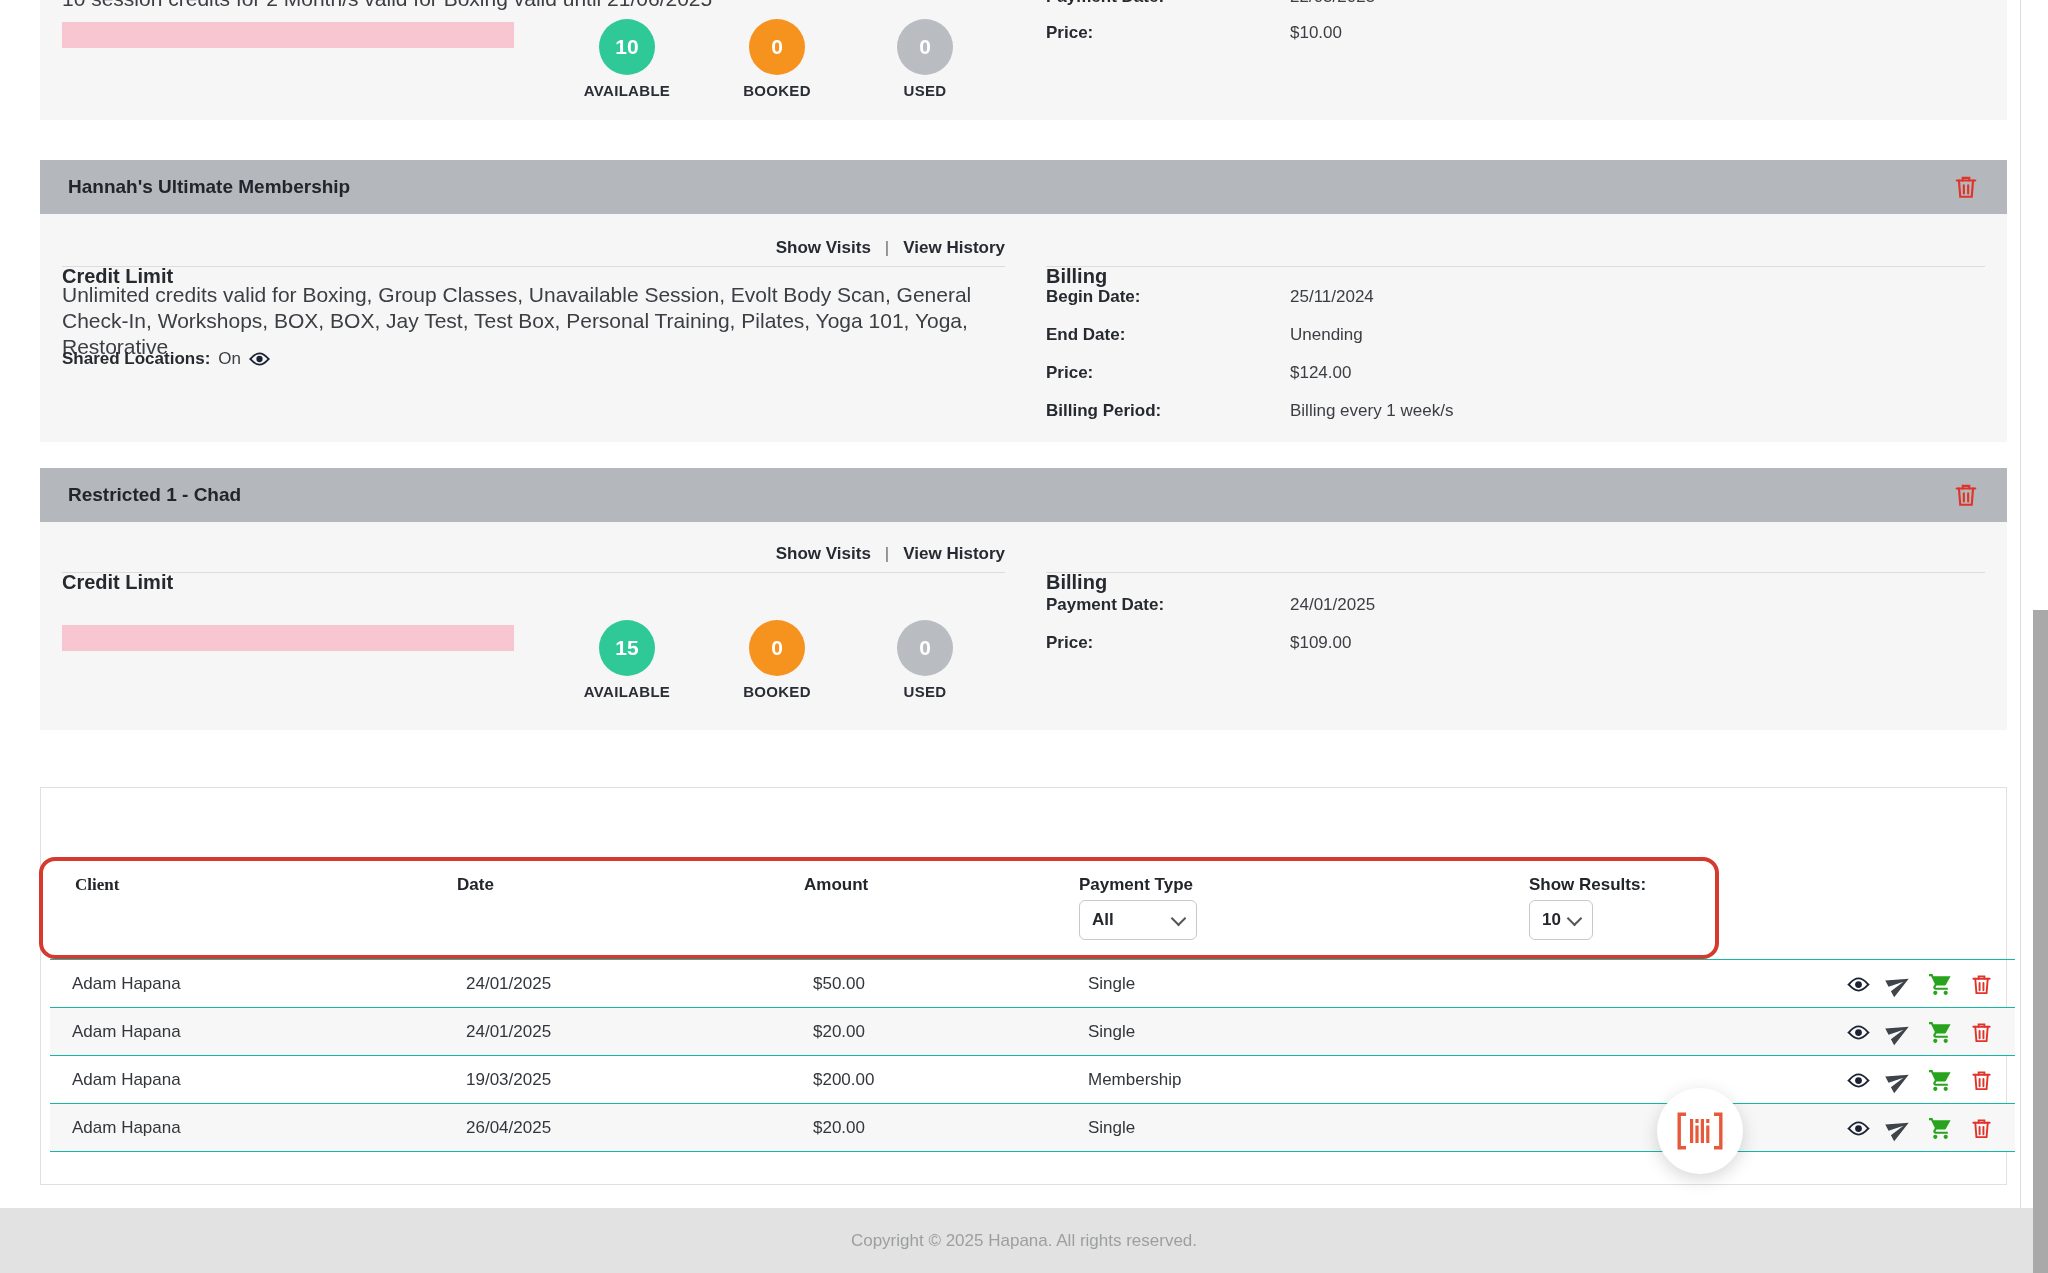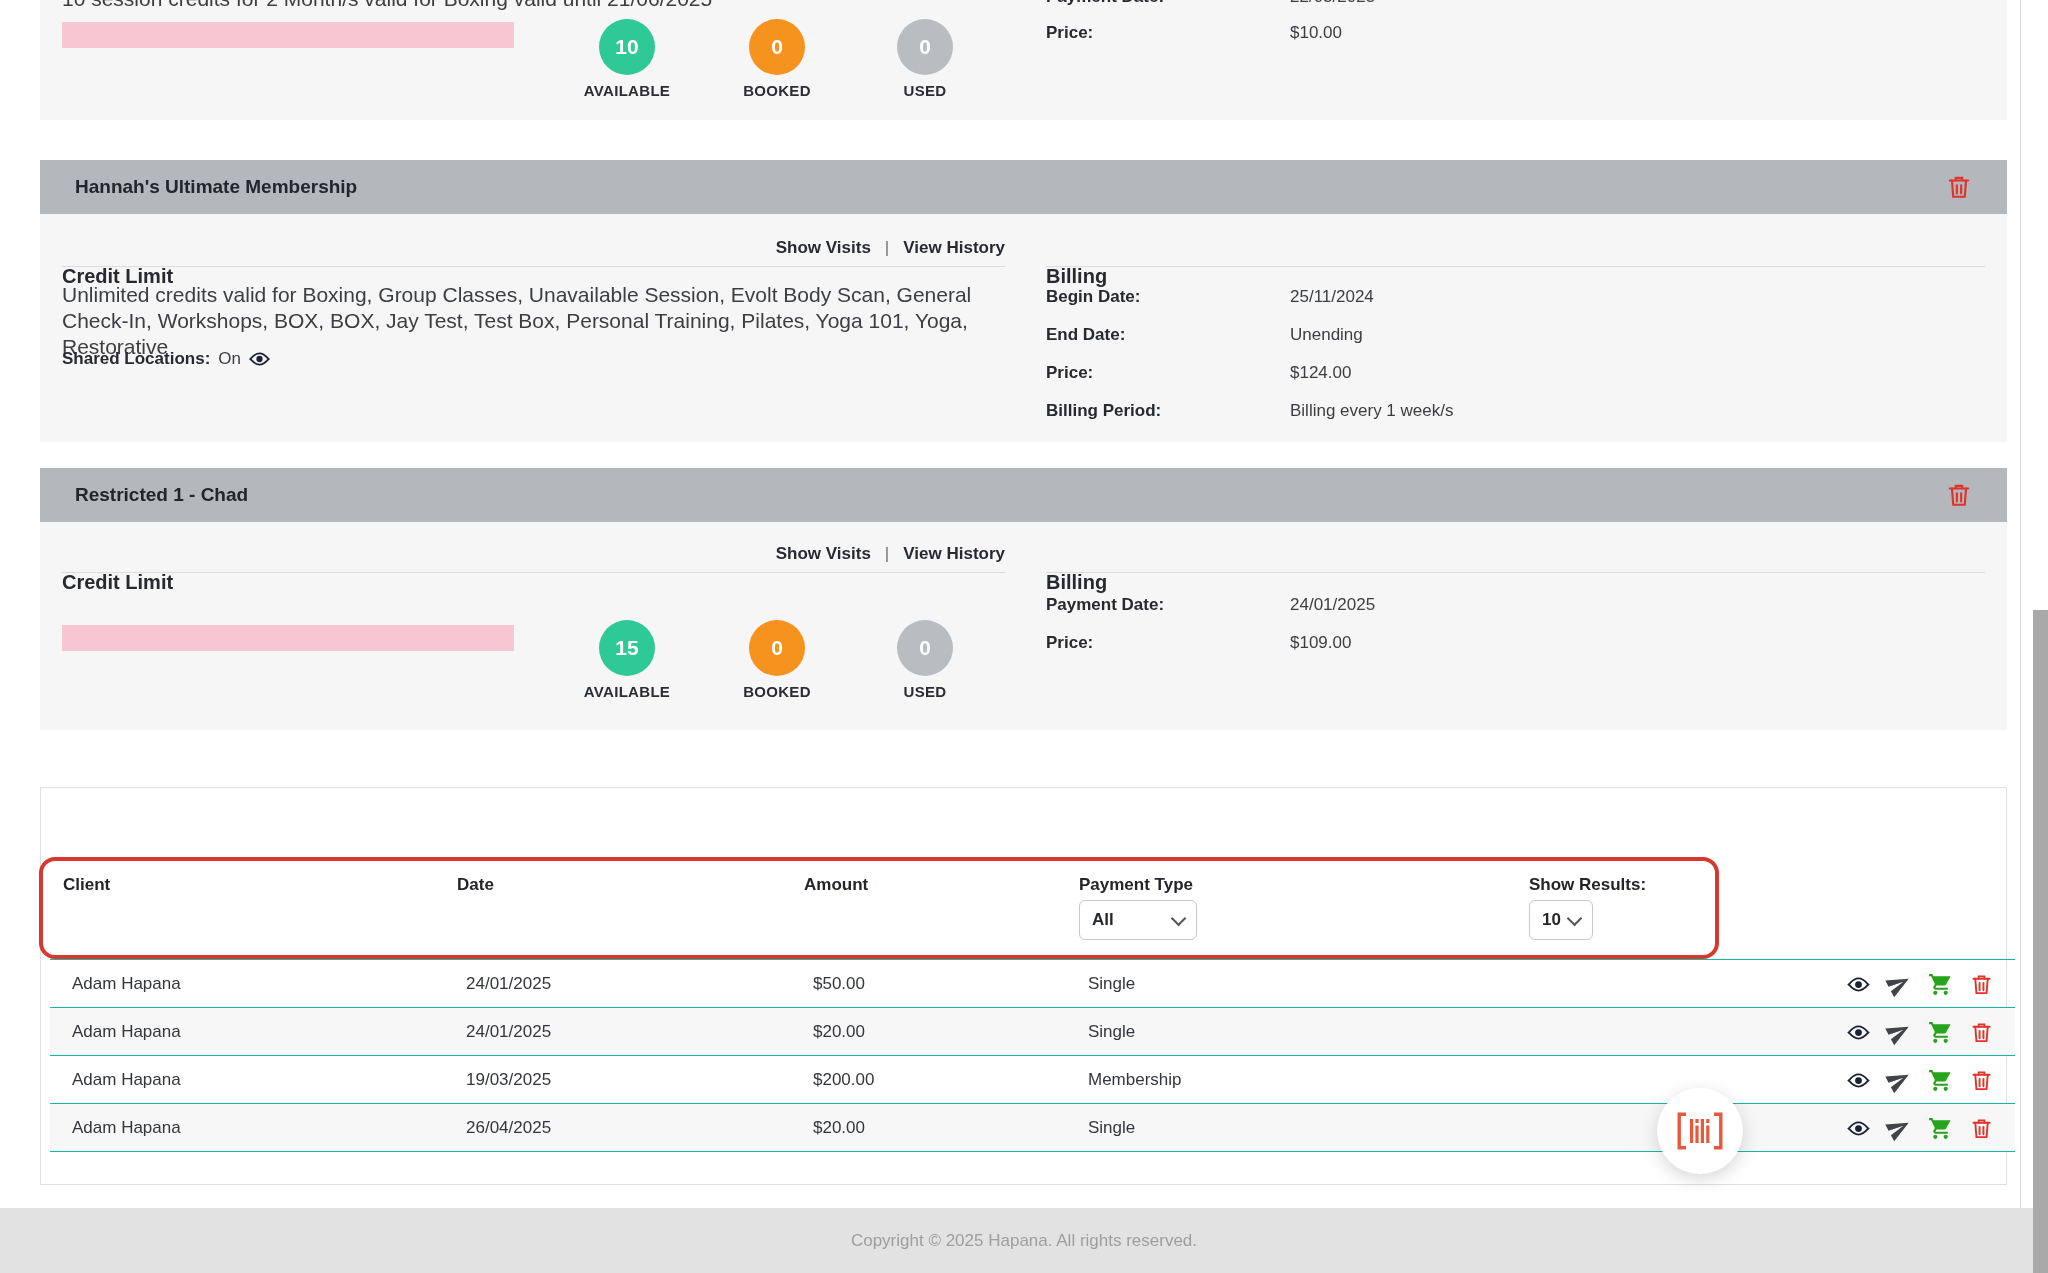--- a/index.html
+++ b/index.html
@@ -3,21 +3,21 @@
 <meta charset="utf-8">
 <style>
   html,body{margin:0;padding:0;background:#fff;}
   .page{position:relative;width:2048px;height:1273px;overflow:hidden;background:#fff;
         font-family:"Liberation Sans","DejaVu Sans",sans-serif;color:#33363b;}
 
   .card{position:absolute;left:40px;width:1967px;background:#f6f6f7;overflow:hidden;}
   .card.bordered{background:#fff;border:1px solid #e0e0e0;box-sizing:border-box;overflow:visible;}
 
   .sec-header{position:absolute;left:0;top:0;width:100%;height:54px;background:#b4b8bd;
-              display:flex;align-items:center;padding:0 35px;box-sizing:border-box;}
+              display:flex;align-items:center;padding:0 28px;box-sizing:border-box;}
   .sec-title{font-weight:700;font-size:19px;color:#22262c;}
   .hdr-trash{margin-left:auto;width:26px;height:26px;display:flex;cursor:pointer;}
 
   .h2{position:absolute;font-size:20px;font-weight:700;color:#26292e;line-height:24px;margin-top:28px;}
   .links{position:absolute;font-size:17px;font-weight:700;color:#272b31;text-align:right;}
   .links .sep{font-weight:400;color:#6b6f75;margin:0 14px;}
   .links span{cursor:pointer;}
   .divider{position:absolute;height:1px;background:#dcdcdd;}
 
   .body-text{position:absolute;font-size:21px;line-height:26px;color:#3b3e42;}
@@ -189,21 +189,21 @@
     </div>
     <div class="kv" style="left:1006px;top:162px;">
       <span class="lbl">Price:</span><span>$109.00</span>
     </div>
   </div>
 
   <div class="card bordered" style="top:787px;height:398px;">
 
     <div class="annotation" style="left:-2px;top:69px;width:1672px;height:94px;"></div>
 
-    <div class="col-h" style="left:22px;top:84px;">Client</div>
+    <div class="col-h" style="left:34px;top:84px;font-family:Liberation Serif, serif;">Client</div>
     <div class="col-h" style="left:416px;top:84px;">Date</div>
     <div class="col-h" style="left:763px;top:84px;">Amount</div>
     <div class="col-h" style="left:1038px;top:84px;">Payment Type</div>
     <div class="col-h" style="left:1488px;top:84px;">Show Results:</div>
 
     <div class="select" style="left:1038px;top:112px;width:118px;">
       <span>All</span>
       <span class="caret"></span>
     </div>
     <div class="select" style="left:1488px;top:112px;width:64px;">

